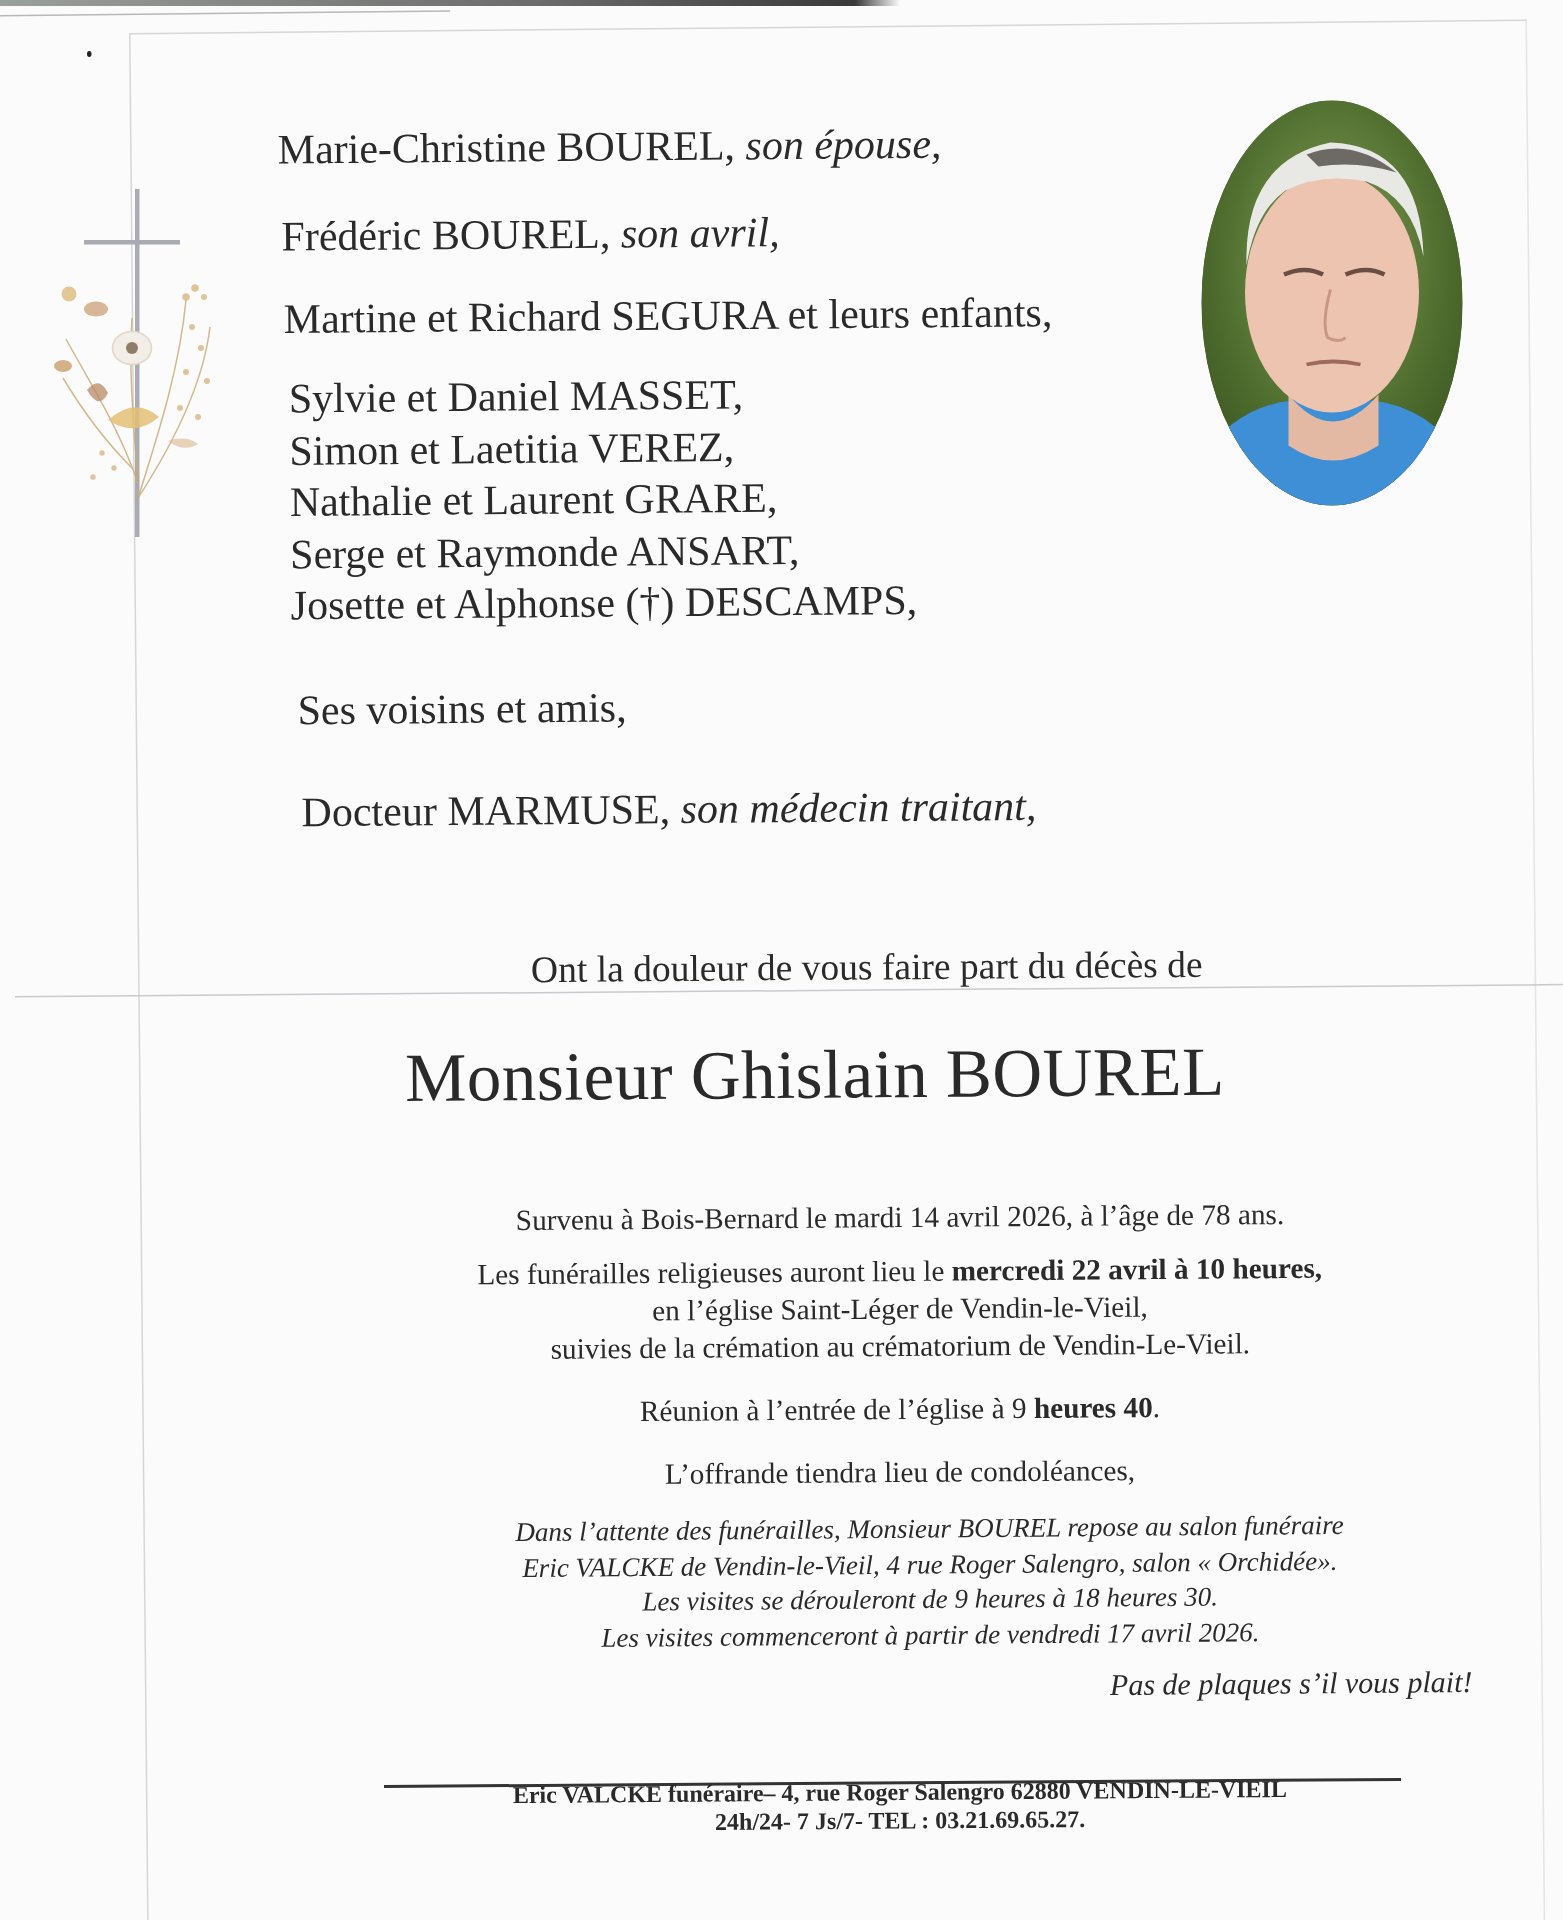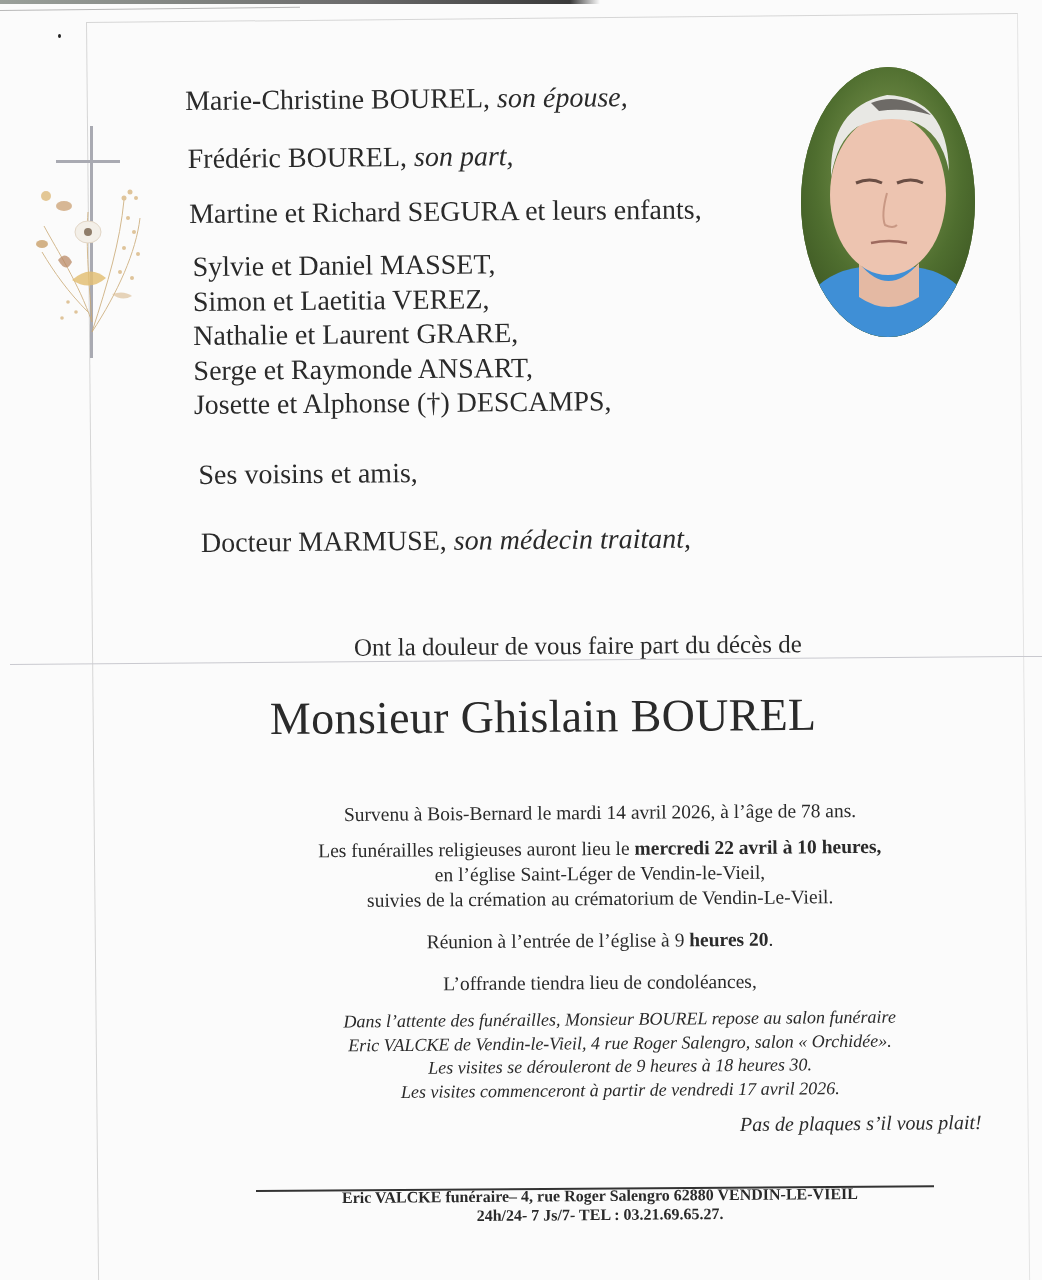--- a/index.html
+++ b/index.html
@@ -115,21 +115,21 @@
   <path d="M84 172 q12 -4 20 2 q-10 6 -20 -2z" fill="#d9b98d" opacity="0.6"></path>
 </svg>
 
 <div class="family">
   <div class="line l1">
     <span>Marie-Christine BOUREL,</span>
     <i>son épouse,</i>
   </div>
   <div class="line l2">
     <span>Frédéric BOUREL,</span>
-    <i>son part,</i>
+    <i>son avril,</i>
   </div>
   <div class="line l3">Martine et Richard SEGURA et leurs enfants,</div>
   <div class="grp">
     <div class="line">Sylvie et Daniel MASSET,</div>
     <div class="line">Simon et Laetitia VEREZ,</div>
     <div class="line">Nathalie et Laurent GRARE,</div>
     <div class="line">Serge et Raymonde ANSART,</div>
     <div class="line">Josette et Alphonse (†) DESCAMPS,</div>
   </div>
   <div class="line l9">Ses voisins et amis,</div>
@@ -166,21 +166,21 @@
 
 <div class="center-block cb b1">Survenu à Bois-Bernard le mardi 14 avril 2026, à l’âge de 78 ans.</div>
 <div class="center-block cb b2">
   <div>
     <span>Les funérailles religieuses auront lieu le </span><b>mercredi 22 avril  à 10 heures,</b>
   </div>
   <div>en l’église Saint-Léger de Vendin-le-Vieil,</div>
   <div>suivies de la crémation au crématorium de Vendin-Le-Vieil.</div>
 </div>
 <div class="center-block cb b3">
-  <span>Réunion à l’entrée de l’église à 9 </span><b>heures 20</b><span>.</span>
+  <span>Réunion à l’entrée de l’église à 9 </span><b>heures 40</b><span>.</span>
 </div>
 <div class="center-block cb b4">L’offrande tiendra lieu de condoléances,</div>
 
 <div class="italic-block">
   <div>Dans l’attente des funérailles, Monsieur BOUREL repose au salon funéraire</div>
   <div>Eric VALCKE de Vendin-le-Vieil, 4 rue Roger Salengro, salon « Orchidée».</div>
   <div>Les visites se dérouleront de 9 heures à 18 heures 30.</div>
   <div>Les visites commenceront à partir de vendredi 17 avril 2026.</div>
 </div>
 

